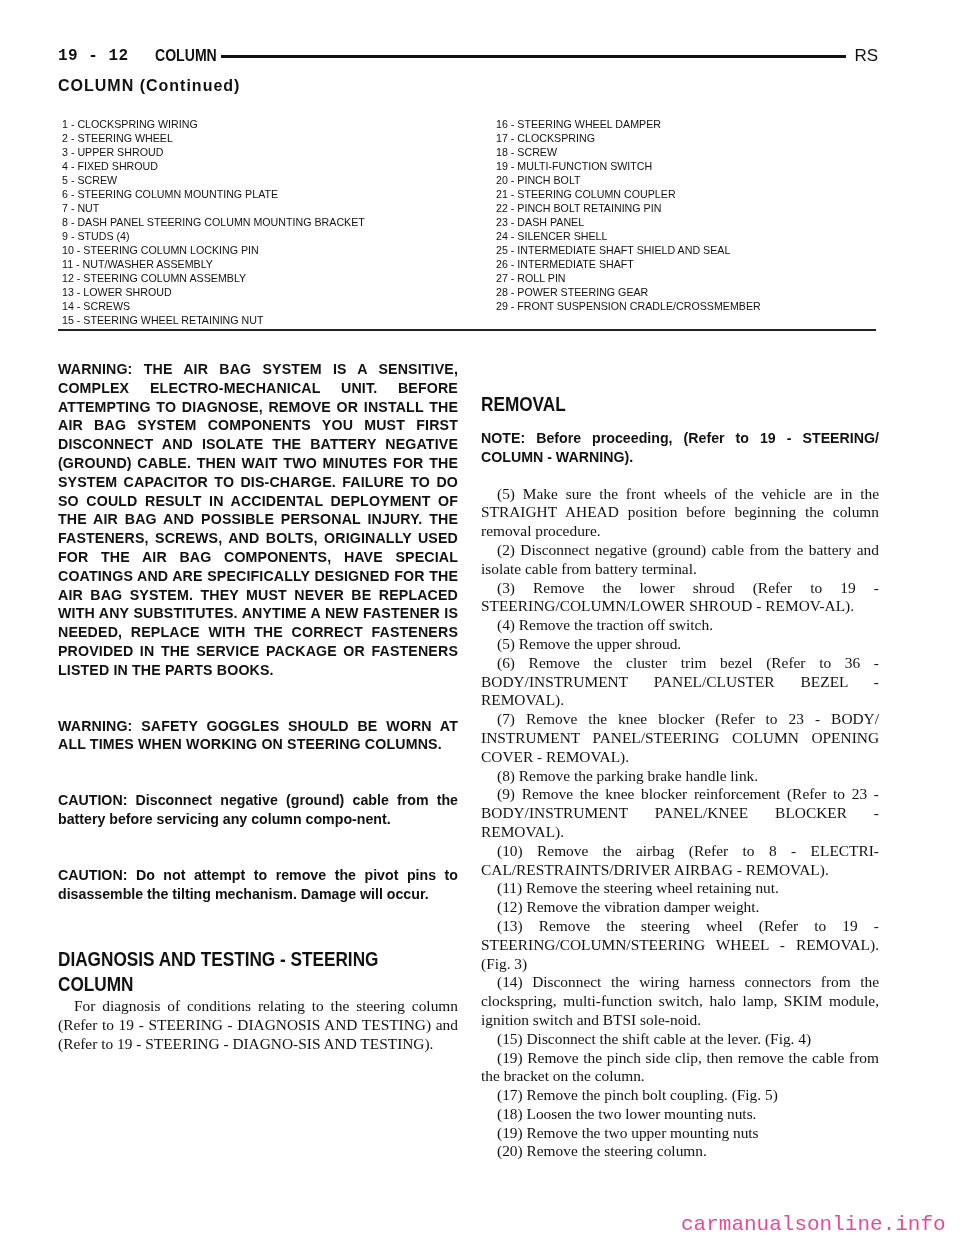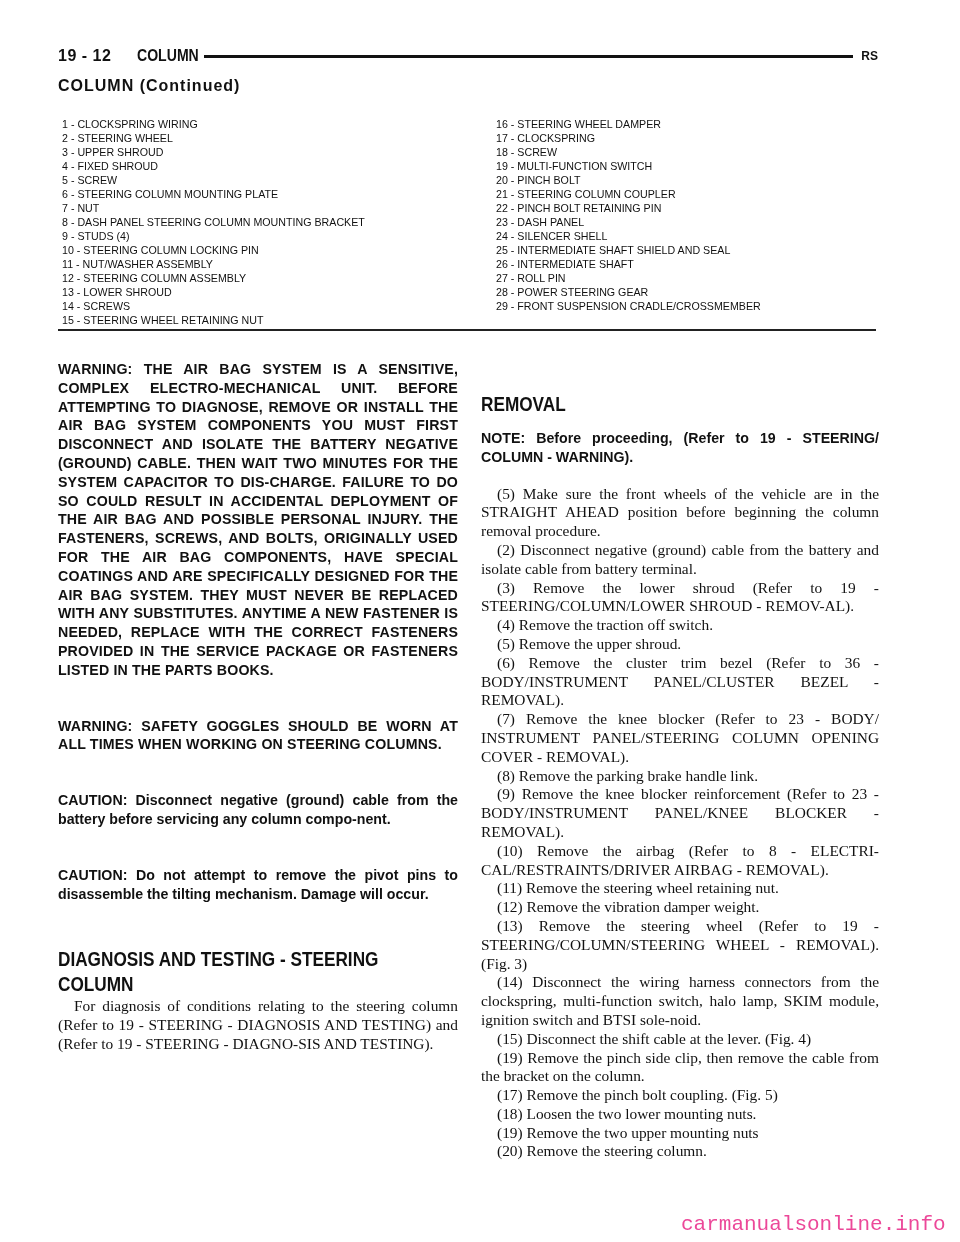--- a/index.html
+++ b/index.html
@@ -18,21 +18,21 @@
     .page-header {
       position: absolute;
       left: 58px;
       top: 44px;
       width: 820px;
       height: 24px;
       display: flex;
       align-items: center;
     }
     .page-num {
-      font-family: Liberation Sans, sans-serif;
+      font-family: Liberation Mono, monospace;
       font-weight: bold;
       font-size: 16px;
       letter-spacing: 0.5px;
       white-space: pre;
     }
     .section-name {
       font-family: "Liberation Sans", sans-serif;
       font-weight: bold;
       font-size: 16px;
       margin-left: 26px;
@@ -40,22 +40,22 @@
       transform-origin: left center;
     }
     .header-rule {
       flex: 1;
       height: 3px;
       background: #111;
       margin-left: -4px;
       margin-right: 8px;
     }
     .model-code {
-      font-weight: bold;
-      font-size: 12px;
+      font-weight: normal;
+      font-size: 17px;
     }
     .continued-title {
       position: absolute;
       left: 58px;
       top: 77px;
       font-weight: bold;
       font-size: 16px;
       letter-spacing: 1px;
     }
     .legend {

